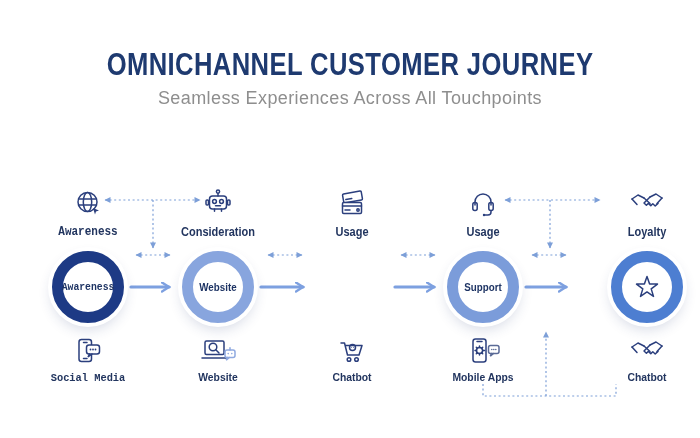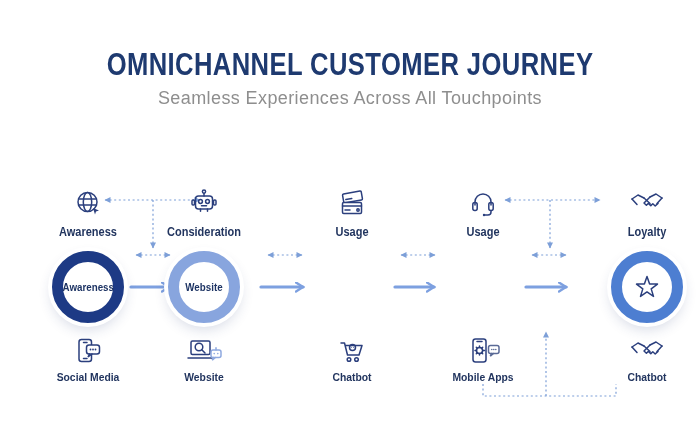--- a/index.html
+++ b/index.html
@@ -20,21 +20,21 @@
   .lbl-top{top:40px;font-size:12.5px;font-weight:700;color:#22355f;white-space:nowrap;
            transform:translateX(-50%) scaleX(.88);}
   .circle{top:66px;width:50px;height:50px;border-radius:50%;border:11px solid #1d3a85;
           background:#fff;display:flex;flex-direction:column;align-items:center;justify-content:center;
           box-shadow:0 0 0 4px #fff,0 6px 14px rgba(35,55,115,.20);}
   .circle-text{font-size:11.5px;font-weight:700;color:#1e3464;white-space:nowrap;
                transform:scaleX(.85);line-height:1.1;}
   .icon-bottom{top:150px;height:32px;display:flex;align-items:center;justify-content:center;}
   .lbl-bottom{top:186px;font-size:11.5px;font-weight:700;color:#22355f;white-space:nowrap;
               transform:translateX(-50%) scaleX(.9);}
-  .s1{left:28px;} .s2{left:144px;} .s3{left:292px;} .s4{left:423px;} .s5{left:587px;}
+  .s1{left:28px;font-family:Liberation Mono, monospace;} .s2{left:158px;} .s3{left:292px;} .s4{left:423px;} .s5{left:587px;}
   svg.ic{display:block;}
   .ic *{vector-effect:non-scaling-stroke;}
 </style>
 </head>
 <body>
 
 <div class="canvas">
 
   <div class="title">OMNICHANNEL CUSTOMER JOURNEY</div>
   <div class="subtitle">Seamless Experiences Across All Touchpoints</div>
@@ -164,20 +164,23 @@
     <div class="icon-top">
       <svg class="ic" width="30" height="29" viewBox="0 0 30 29" fill="none" stroke="#2b3f7d" stroke-width="1.5" stroke-linecap="round">
         <path d="M7 16v-3a8 8 0 0 1 16 0v3"></path>
         <rect x="4.8" y="13.5" width="4.4" height="8" rx="2"></rect>
         <rect x="20.8" y="13.5" width="4.4" height="8" rx="2"></rect>
         <path d="M23 21.5v1.5a3 3 0 0 1-3 3h-3.2"></path>
         <circle cx="16" cy="26" r="1.2" fill="#2b3f7d" stroke="none"></circle>
       </svg>
     </div>
     <div class="lbl-top">Usage</div>
+    <div class="circle" style="border-color: rgb(123, 156, 218);">
+      <span class="circle-text">Support</span>
+    </div>
     <div class="icon-bottom">
       <svg class="ic" width="34" height="30" viewBox="0 0 34 30" fill="none" stroke="#2b3f7d" stroke-width="1.5" stroke-linecap="round">
         <rect x="7" y="3" width="13" height="23" rx="2.5"></rect>
         <path d="M11 5.5h5"></path>
         <circle cx="13.5" cy="14.5" r="3.1"></circle>
         <path d="M13.5 9.9v1.6M13.5 17.5v1.6M9 14.5h1.6M16.9 14.5h1.6M10.3 11.3l1.1 1.1M15.6 16.6l1.1 1.1M16.7 11.3l-1.1 1.1M11.4 16.6l-1.1 1.1"></path>
         <g stroke="#5a6a96">
           <rect x="22.5" y="9.5" width="10.5" height="8" rx="2" fill="#fff"></rect>
           <path d="M25.5 17.5l-1.2 2.6 3.2-2.6"></path>
           <circle cx="25.8" cy="13.5" r=".8" fill="#5a6a96" stroke="none"></circle>

